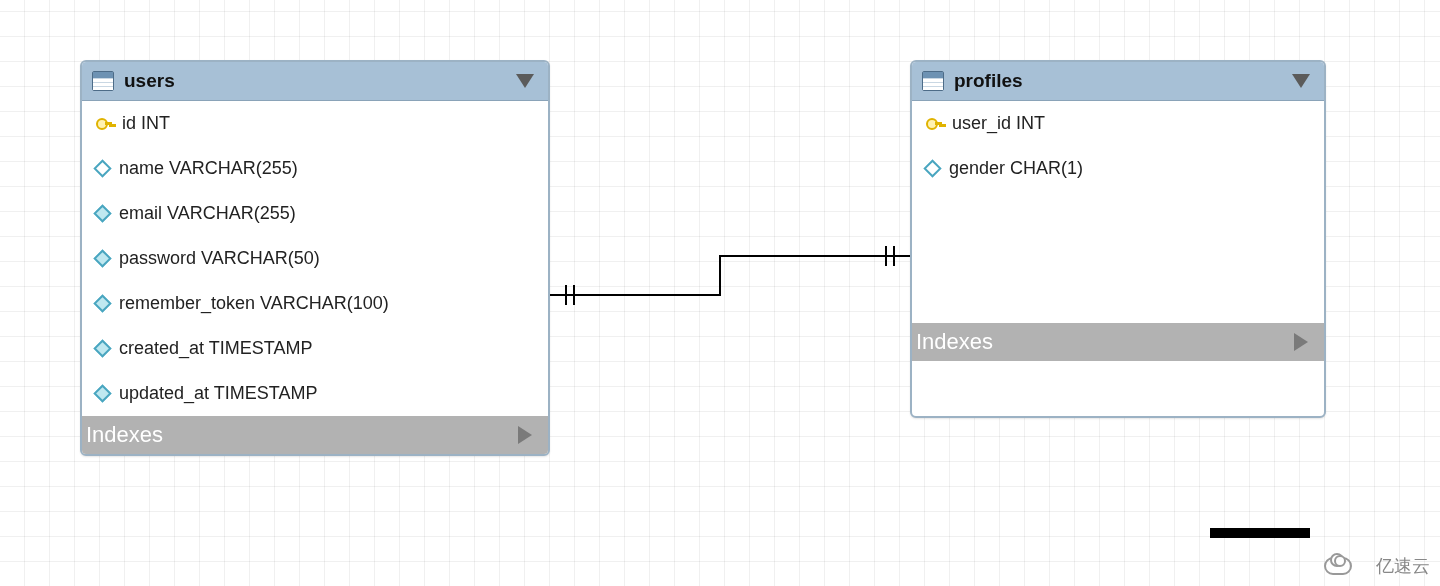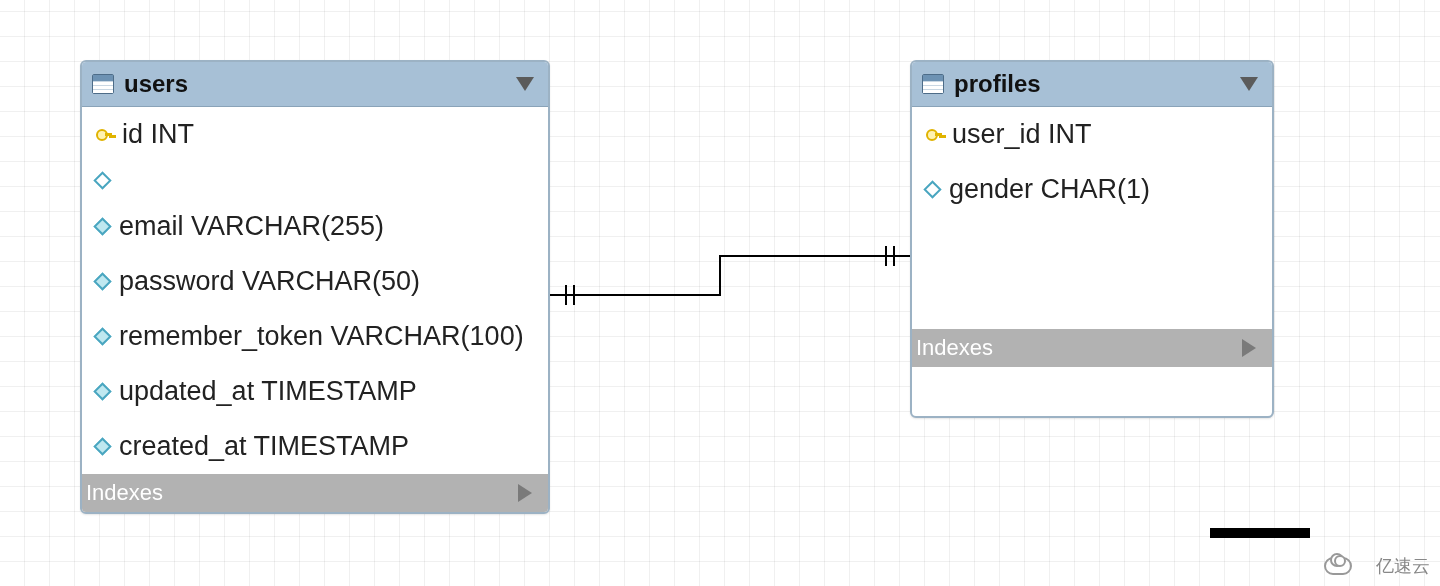--- a/index.html
+++ b/index.html
@@ -21,48 +21,48 @@
   }
   .entity {
     position: absolute;
     border: 2px solid #9cb2c4;
     border-radius: 6px;
     background: #fff;
     box-shadow: 0 1px 2px rgba(0,0,0,0.1);
     overflow: hidden;
   }
   .entity-users { left: 80px; top: 60px; width: 470px; }
-  .entity-profiles { left: 910px; top: 60px; width: 364px; height: 358px; }
+  .entity-profiles { left: 910px; top: 60px; width: 416px; height: 358px; }
   .entity-header {
     display: flex;
     align-items: center;
     justify-content: space-between;
     padding: 8px 14px 8px 10px;
     background: #a7c0d6;
     border-bottom: 1px solid #8aa3b8;
   }
   .entity-header .left {
     display: flex;
     align-items: center;
     gap: 10px;
   }
   .entity-title {
     font-weight: bold;
-    font-size: 24px;
+    font-size: 19px;
     color: #111;
   }
   .entity-body {
     background: #fff;
   }
   .col-row {
     display: flex;
     align-items: center;
     gap: 10px;
     padding: 12px 14px 12px 14px;
-    font-size: 27px;
+    font-size: 18px;
     color: #222;
   }
   .indexes {
     background: #b2b2b2;
     color: #fff;
     font-size: 22px;
     display: flex;
     align-items: center;
     justify-content: space-between;
     padding: 6px 16px 6px 4px;
@@ -152,40 +152,41 @@
       </div>
       <span class="tri-down"></span>
     </div>
     <div class="entity-body">
       <div class="col-row">
         <span class="key-icon"></span>
         <span>id INT</span>
       </div>
       <div class="col-row">
         <span class="diamond hollow"></span>
+        <span>name VARCHAR(255)</span>
       </div>
       <div class="col-row">
         <span class="diamond"></span>
         <span>email VARCHAR(255)</span>
       </div>
       <div class="col-row">
         <span class="diamond"></span>
         <span>password VARCHAR(50)</span>
       </div>
       <div class="col-row">
         <span class="diamond"></span>
         <span>remember_token VARCHAR(100)</span>
       </div>
       <div class="col-row">
         <span class="diamond"></span>
+        <span>created_at TIMESTAMP</span>
+      </div>
+      <div class="col-row">
+        <span class="diamond"></span>
         <span>updated_at TIMESTAMP</span>
-      </div>
-      <div class="col-row">
-        <span class="diamond"></span>
-        <span>created_at TIMESTAMP</span>
       </div>
     </div>
     <div class="indexes">
       <span>Indexes</span>
       <span class="tri-right"></span>
     </div>
   </div>
 
   <div class="entity entity-profiles">
     <div class="entity-header">

